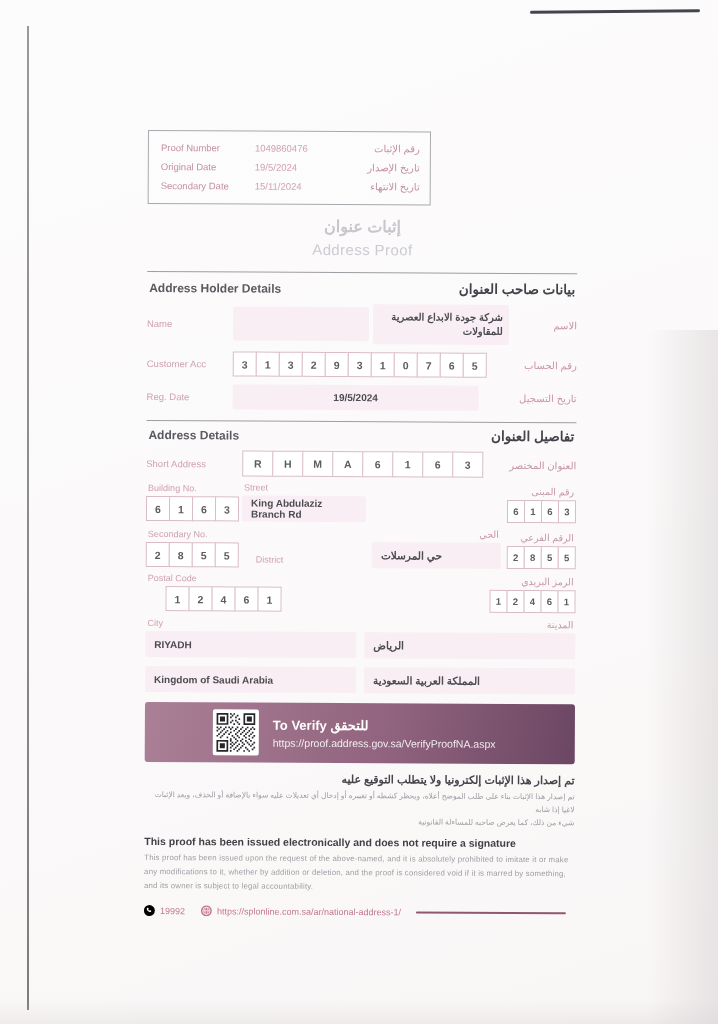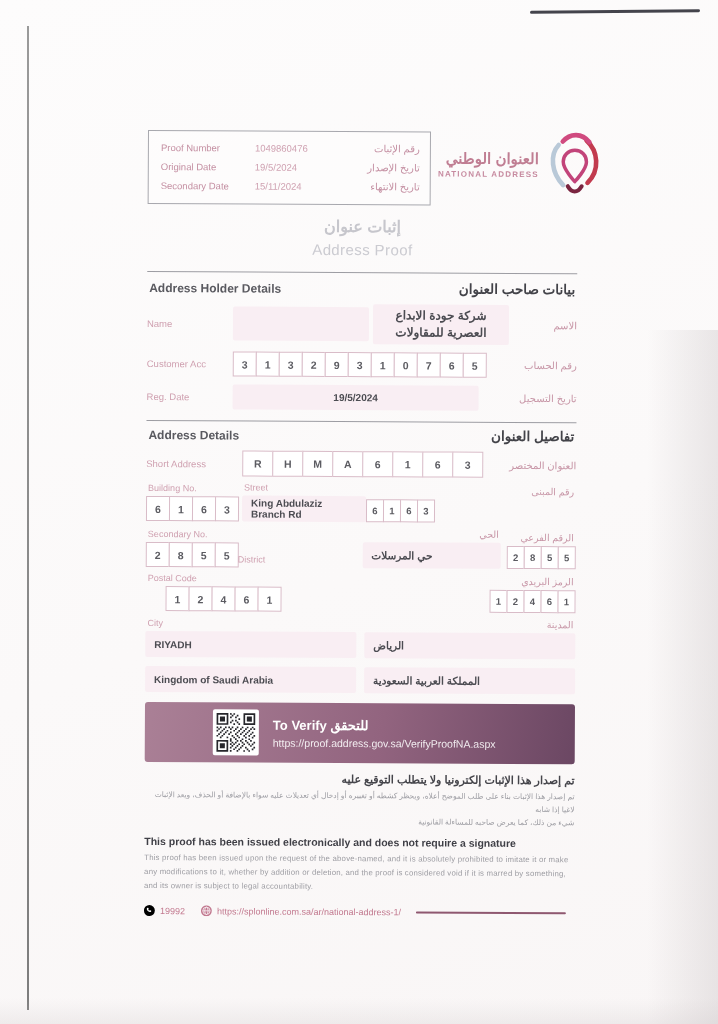--- a/index.html
+++ b/index.html
@@ -56,22 +56,22 @@
   .cell{flex:none;width:22px;height:23px;margin-left:-1px;border:1px solid #d9bcc8;background:#fff;
         display:flex;align-items:center;justify-content:center;
         font-size:10.5px;font-weight:bold;color:#5b5b61;}
   .cells .cell:first-child{margin-left:0;}
   .cells.sm .cell{width:16px;height:21px;font-size:9.5px;}
   .cells.wide .cell{width:29px;height:24px;}
 
   .vbox{height:26px;display:flex;align-items:center;padding:0 9px;font-size:10px;font-weight:bold;color:#4c4c52;}
   .vbox.ar{justify-content:flex-end;font-size:10.5px;}
   .namebox{width:136px;height:34px;}
-  .namebox.ar{height:40px;display:flex;align-items:center;justify-content:center;text-align:center;
-              font-size:12px;font-weight:bold;color:#4c4c52;line-height:1.4;padding:2px 6px;}
+  .namebox.ar{height:40px;display:flex;align-items:center;justify-content:center;
+              font-size:10px;font-weight:bold;color:#4c4c52;line-height:1.4;padding:2px 6px;}
 
   .g4row{display:flex;align-items:flex-end;margin-top:6px;}
   .col{display:flex;flex-direction:column;}
   .collbl{font-size:9px;color:#cfa0b0;margin-bottom:3px;padding-left:2px;}
   .collbl.ar{text-align:right;color:#c795a6;font-size:9.5px;padding-right:2px;}
 
   
   .banner{margin-top:10px;height:60px;border-radius:3px;display:flex;align-items:center;
           background:linear-gradient(100deg,#aa8096 0%,#92647f 55%,#6b4763 100%);}
   .qr{flex:none;width:46px;height:46px;background:#fff;border-radius:2px;margin-left:68px;padding:2px;box-sizing:border-box;}
@@ -115,33 +115,20 @@
           <span class="it-value">19/5/2024</span>
           <span class="it-ar">تاريخ الإصدار</span>
         </div>
         <div class="it-row">
           <span class="it-label">Secondary Date</span>
           <span class="it-value">15/11/2024</span>
           <span class="it-ar">تاريخ الانتهاء</span>
         </div>
       </div>
 
-      <div class="logo">
-        <div class="logo-text">
-          <div class="logo-ar">العنوان الوطني</div>
-          <div class="logo-en">NATIONAL ADDRESS</div>
-        </div>
-        <svg class="pin" width="58" height="72" viewBox="0 0 100 120">
-          <path d="M30,96 C10,76 6,44 22,27" fill="none" stroke="#b9c9d8" stroke-width="8" stroke-linecap="round"></path>
-          <path d="M70,19 C90,37 94,70 72,92" fill="none" stroke="#c23b4e" stroke-width="8" stroke-linecap="round"></path>
-          <path d="M29,21 C42,6 62,6 75,22" fill="none" stroke="#d04a7f" stroke-width="8" stroke-linecap="round"></path>
-          <path d="M50,36 c-12,0 -20,9 -20,20 c0,13 20,34 20,34 c0,0 20,-21 20,-34 c0,-11 -8,-20 -20,-20 z" fill="none" stroke="#c2447a" stroke-width="6" stroke-linejoin="round"></path>
-          <path d="M38,98 C45,110 55,110 62,98" fill="none" stroke="#7a2540" stroke-width="7" stroke-linecap="round"></path>
-        </svg>
-      </div>
     </div>
 
     <div class="title-block">
       <div class="title-ar">إثبات عنوان</div>
       <div class="title-en">Address Proof</div>
     </div>
 
     <div class="sep"></div>
     <div class="sec-header">
       <span class="sec-en">Address Holder Details</span>
@@ -207,42 +194,42 @@
             <span class="cell">6</span>
             <span class="cell">1</span>
             <span class="cell">6</span>
             <span class="cell">3</span>
           </div>
       </div>
       <div class="col" style="width:124px;margin-left:6px;">
         <div class="collbl">Street</div>
         <div class="pinkbox vbox">King Abdulaziz Branch Rd</div>
       </div>
-      <div class="col" style="flex:1;">
+      <div class="col" style="flex:1;align-items:flex-end;">
         <div class="collbl ar">رقم المبنى</div>
         <div class="cells sm">
             <span class="cell">6</span>
             <span class="cell">1</span>
             <span class="cell">6</span>
             <span class="cell">3</span>
           </div>
       </div>
     </div>
 
     <div class="g4row">
       <div class="col" style="width:90px;">
         <div class="collbl">Secondary No.</div>
         <div class="cells">
             <span class="cell">2</span>
             <span class="cell">8</span>
             <span class="cell">5</span>
             <span class="cell">5</span>
           </div>
       </div>
-      <div class="col" style="width:124px;margin-left:0;gap:8px;">
+      <div class="col" style="width:124px;margin-left:18px;gap:8px;">
         <div class="collbl">District</div>
       </div>
       <div class="col" style="width:140px;margin-left:4px;">
         <div class="collbl ar">الحي</div>
         <div class="pinkbox vbox ar" dir="rtl">حي المرسلات</div>
       </div>
       <div class="col" style="flex:1;margin-left:6px;align-items:flex-end;">
         <div class="collbl ar">الرقم الفرعي</div>
         <div class="cells sm">
             <span class="cell">2</span>

